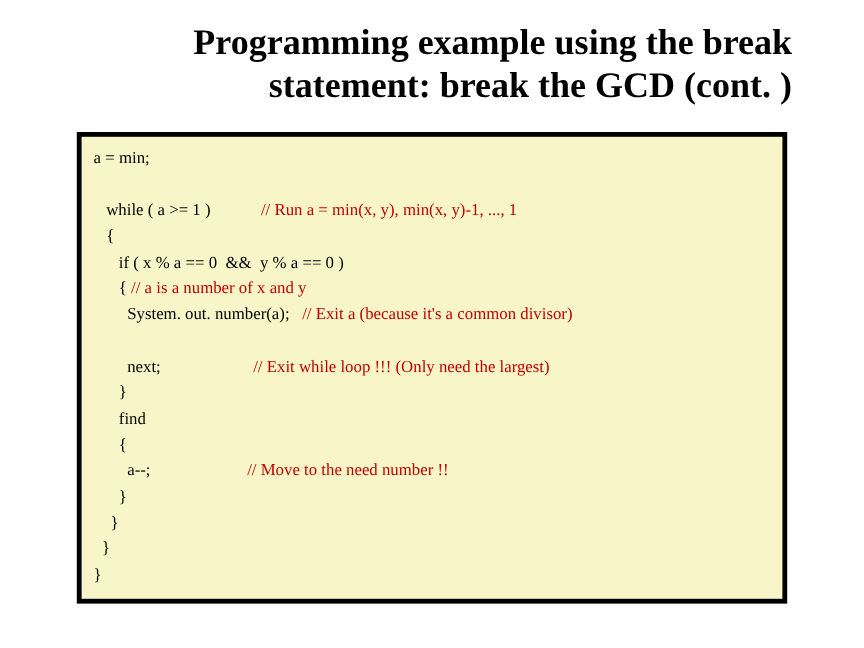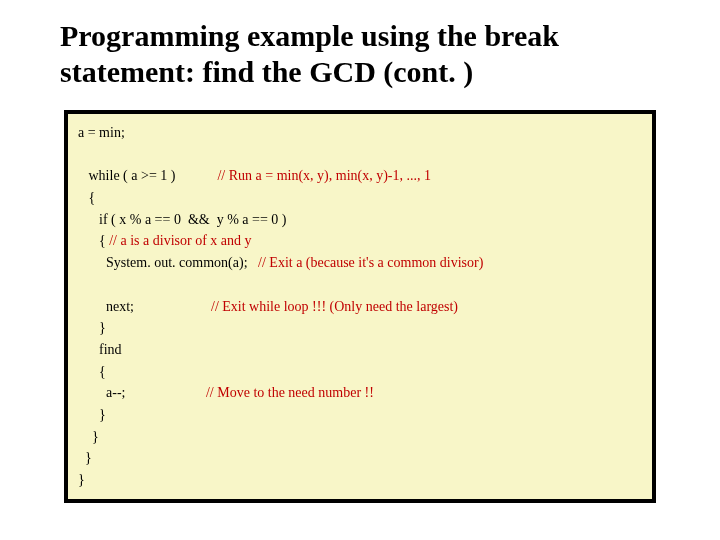--- a/index.html
+++ b/index.html
@@ -10,21 +10,21 @@
     background: #ffffff;
     font-family: "Times New Roman", Times, serif;
   }
   .slide {
     width: 720px;
     height: 540px;
     position: relative;
     box-sizing: border-box;
   }
   .title {
-    text-align: left;
+    text-align: right;
     font-size: 30px;
     font-weight: bold;
     color: #000000;
     padding: 18px 60px 10px 60px;
     line-height: 1.2;
   }
   .codebox {
     margin: 10px 64px 0 64px;
     border: 4px solid #000000;
     background: #f8f6c8;
@@ -38,30 +38,30 @@
   .comment {
     color: #c00000;
   }
 </style>
 </head>
 <body>
 
 <div class="slide">
   <div class="title">
     <span>Programming example using the break</span><br>
-    <span>statement: find the GCD (cont. )</span>
+    <span>statement: break the GCD (cont. )</span>
   </div>
 
   <div class="codebox"><span>a = min;</span>
 <span></span>
 <span>   while ( a &gt;= 1 )            </span><span class="comment">// Run a = min(x, y), min(x, y)-1, ..., 1</span>
 <span>   {</span>
 <span>      if ( x % a == 0  &amp;&amp;  y % a == 0 )</span>
-<span>      { </span><span class="comment">// a is a divisor of x and y</span>
-<span>        System. out. common(a);   </span><span class="comment">// Exit a (because it's a common divisor)</span>
+<span>      { </span><span class="comment">// a is a number of x and y</span>
+<span>        System. out. number(a);   </span><span class="comment">// Exit a (because it's a common divisor)</span>
 <span></span>
 <span>        next;                      </span><span class="comment">// Exit while loop !!! (Only need the largest)</span>
 <span>      }</span>
 <span>      find</span>
 <span>      {</span>
 <span>        a--;                       </span><span class="comment">// Move to the need number !!</span>
 <span>      }</span>
 <span>    }</span>
 <span>  }</span>
 <span>}</span></div>

